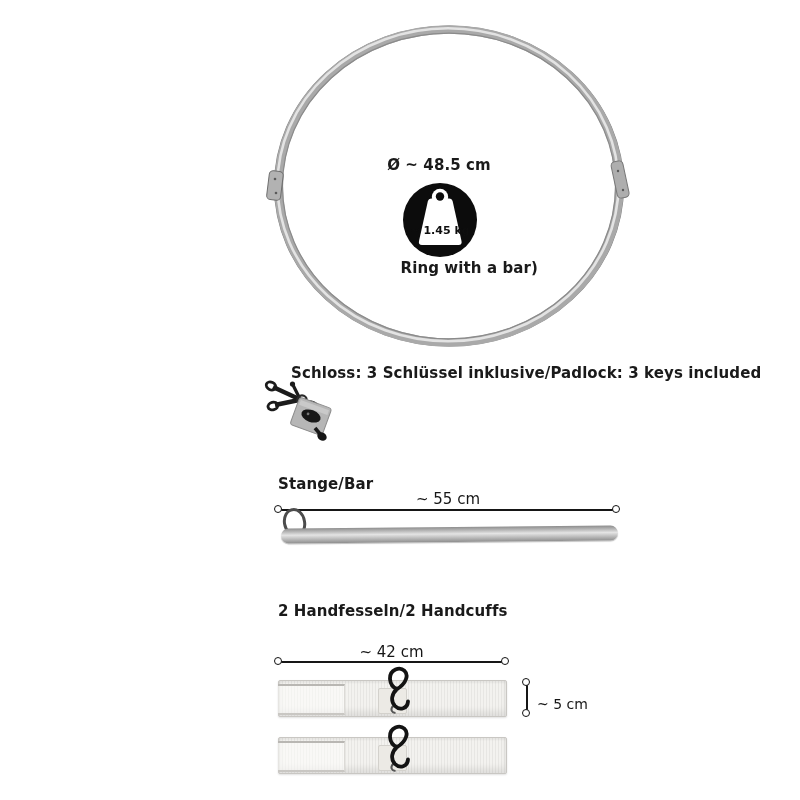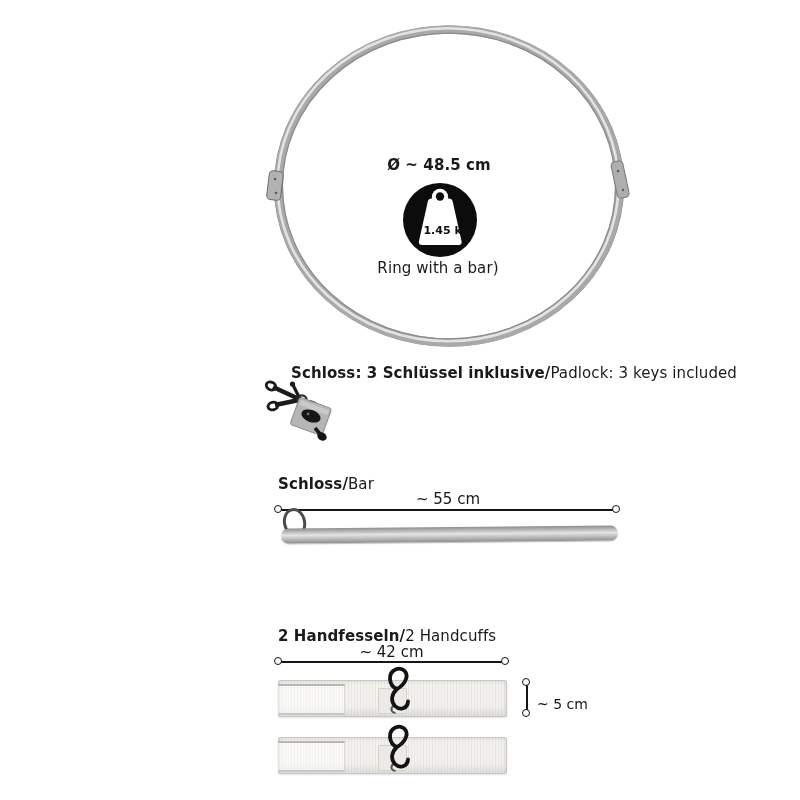--- a/index.html
+++ b/index.html
@@ -5,21 +5,21 @@
   html,body{margin:0;padding:0;background:#fff;}
   #canvas{
     position:relative;width:800px;height:800px;background:#ffffff;overflow:hidden;
     font-family:"DejaVu Sans","Liberation Sans",sans-serif;color:#1a1a1a;margin-left:45px;
   }
   svg{position:absolute;display:block;}
   .label{
     position:absolute;font-size:15px;font-weight:bold;color:#1a1a1a;
     letter-spacing:.1px;white-space:nowrap;line-height:1.15;
   }
-  .label .alt{font-weight:400;}
+  .label .alt{font-weight:700;text-align:right;}
   .center{text-align:center;}
   .dim-label{position:absolute;font-size:15px;font-weight:normal;color:#161616;white-space:nowrap;}
   
   .dim-h{position:absolute;height:0;border-top:2px solid #161616;}
   .dim-v{position:absolute;width:0;border-left:2px solid #161616;}
   .dot{position:absolute;width:6px;height:6px;background:#fff;border:1.6px solid #121212;border-radius:50%;}
   .dim-h .dot{top:-5.6px;}
   .dim-h .dot.start{left:-4px;}
   .dim-h .dot.end{right:-4px;}
   .dim-v .dot{left:-5.6px;}
@@ -105,34 +105,34 @@
       <rect x="31" y="24" width="34" height="29" rx="3" fill="#b6b6b6" stroke="#8c8c8c" stroke-width="1"></rect>
       <rect x="33" y="26.5" width="30" height="5" fill="#c9c9c9"></rect>
       <ellipse cx="48" cy="38" rx="10" ry="6" fill="#171717"></ellipse>
       <circle cx="44.5" cy="37" r="1.4" fill="#777777"></circle>
     </g>
     <line x1="52" y1="50" x2="57" y2="56" stroke="#191919" stroke-width="3.6"></line>
     <ellipse cx="59" cy="58.5" rx="5" ry="4" fill="#151515" transform="rotate(35 59 58.5)"></ellipse>
   </svg>
 
   <div class="label" style="left:233px;top:476px;">
-    <span>Schloss/</span><span class="alt">Bar</span>
+    <span>Stange/</span><span class="alt">Bar</span>
   </div>
 
   <div class="dim-label center" style="left:253px;top:490px;width:300px;">~ 55 cm</div>
 
   <div class="dim-h" style="left:233px;top:509px;width:338px;">
     <span class="dot start"></span>
     <span class="dot end"></span>
   </div>
 
   <div class="bar-loop"></div>
   <div class="bar-rod"></div>
 
-  <div class="label" style="left:233px;top:628px;">
+  <div class="label" style="left:233px;top:603px;">
     <span>2 Handfesseln/</span><span class="alt">2 Handcuffs</span>
   </div>
 
   <div class="dim-label center" style="left:233px;top:643px;width:227px;">~ 42 cm</div>
 
   <div class="dim-h" style="left:233px;top:661px;width:227px;">
     <span class="dot start"></span>
     <span class="dot end"></span>
   </div>
 

